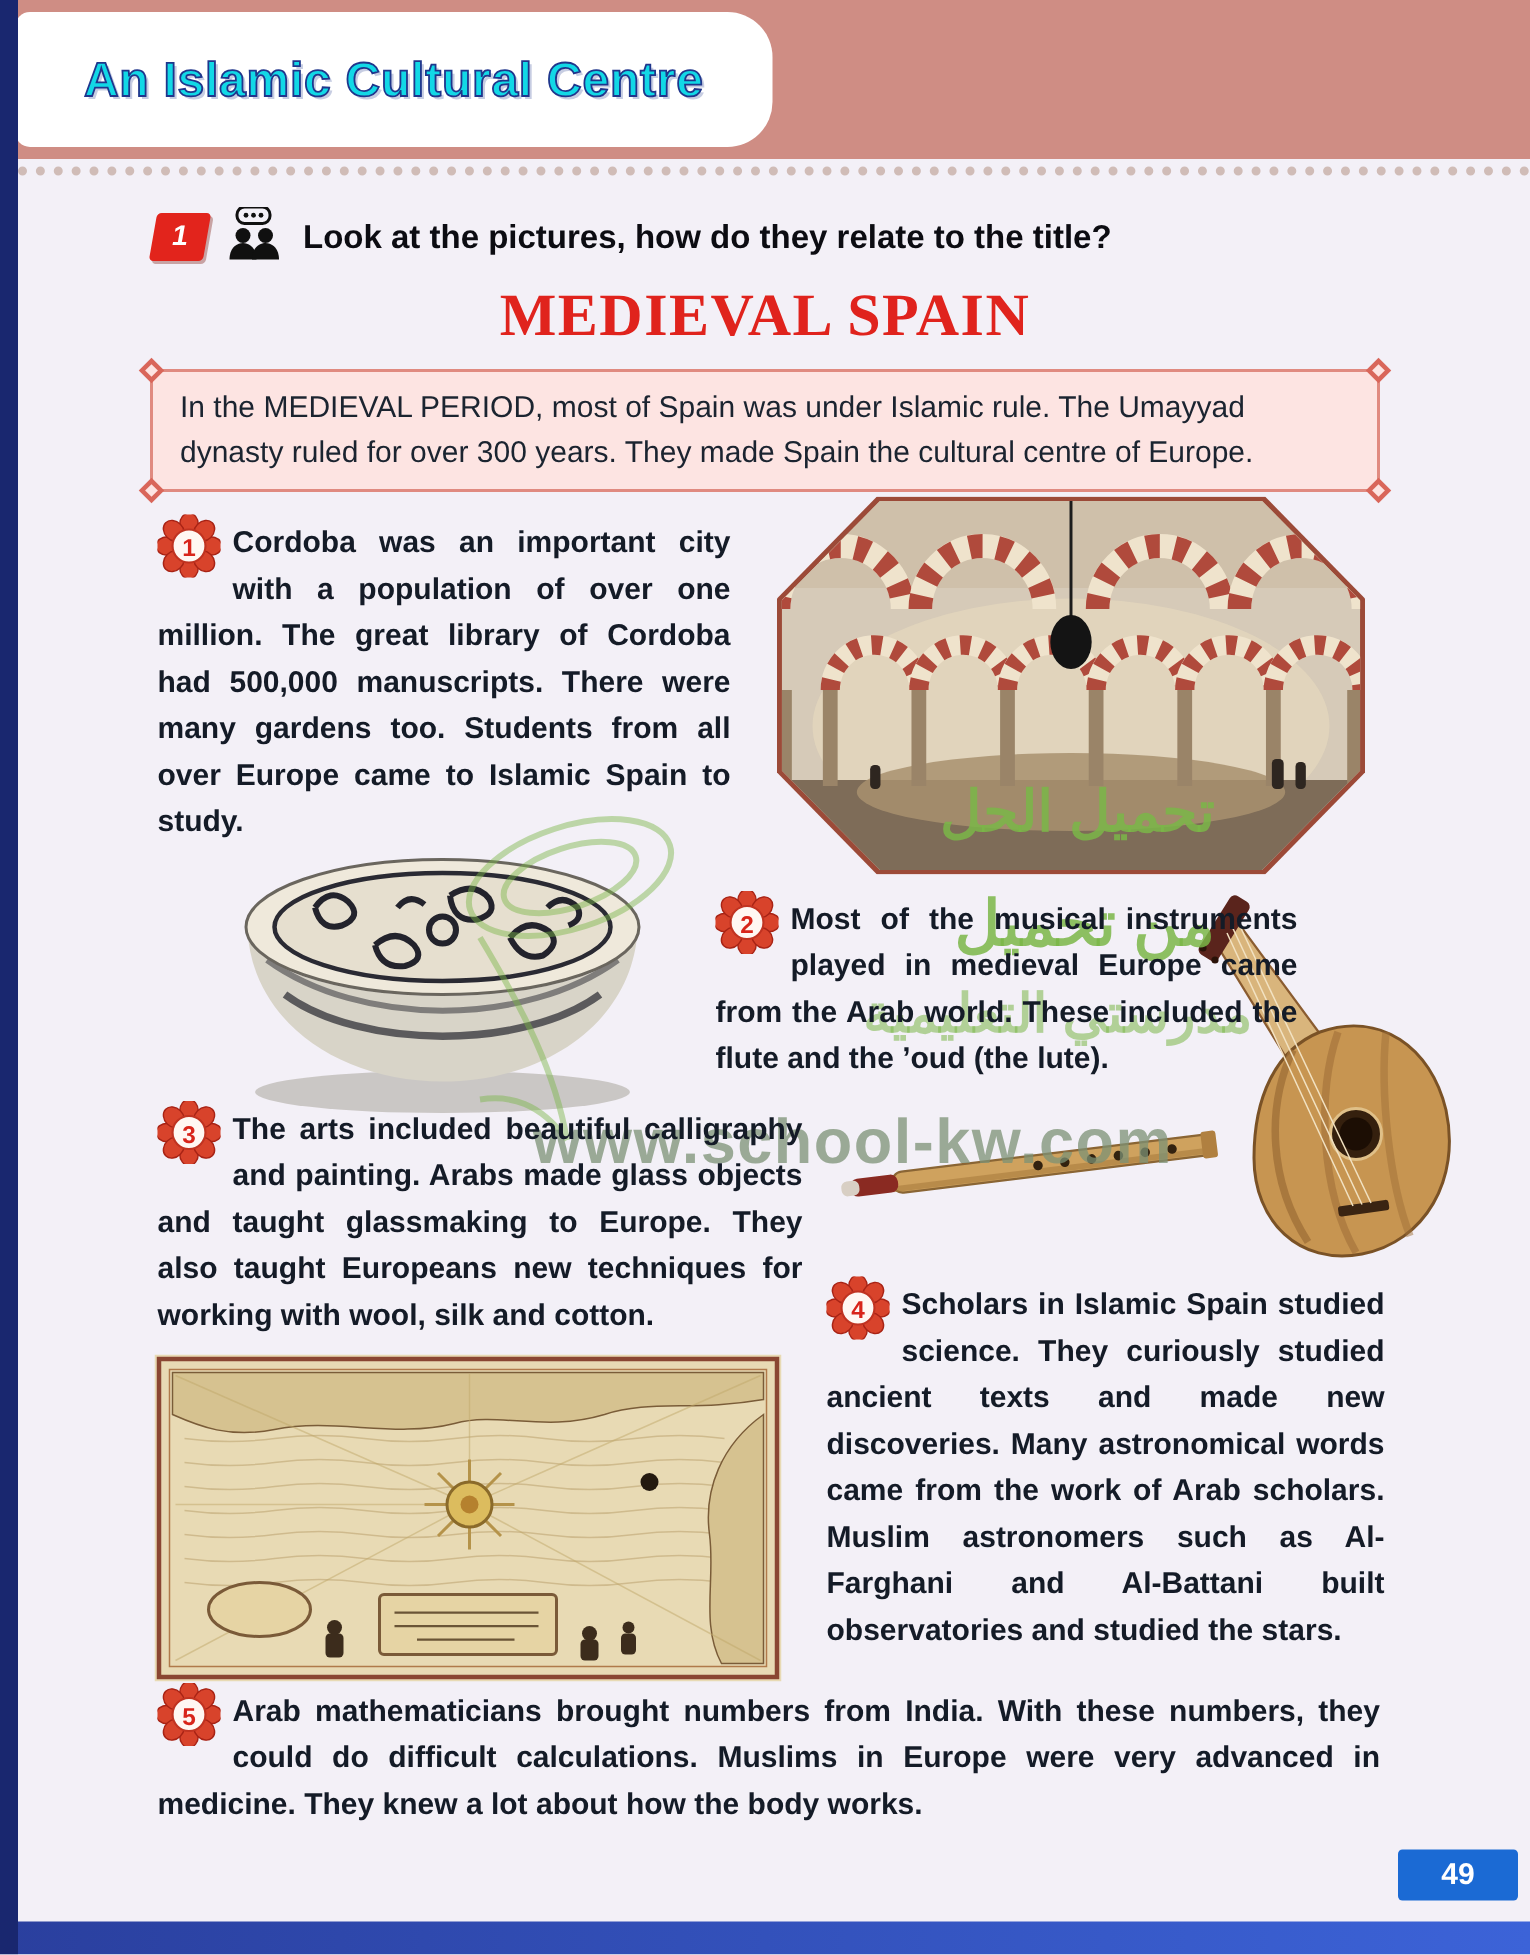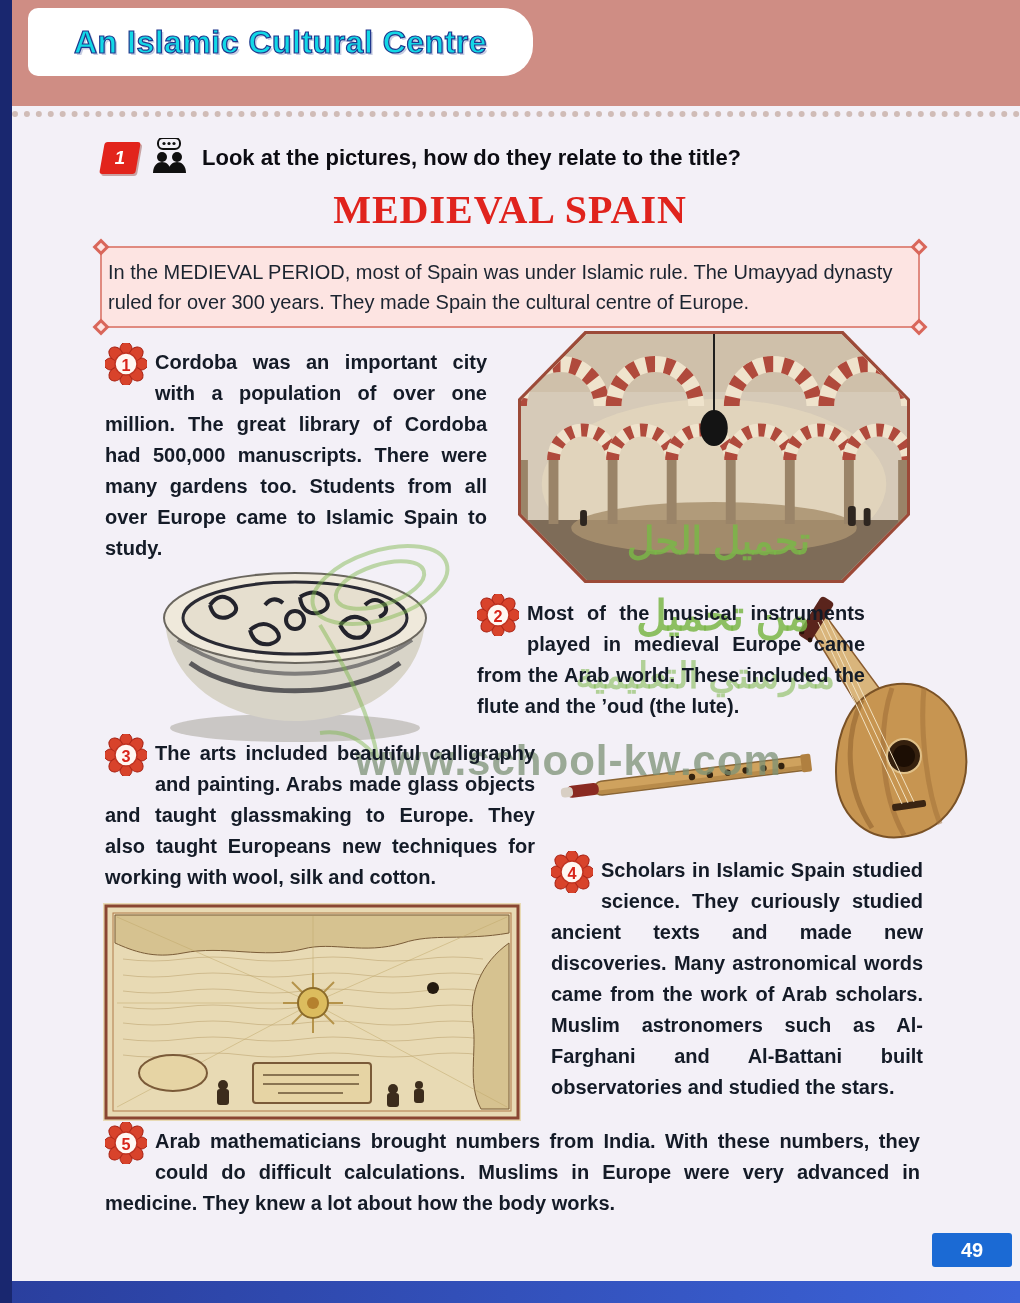--- a/index.html
+++ b/index.html
@@ -1,21 +1,21 @@
 <!DOCTYPE html>
 <html><head>
 <meta charset="utf-8">
 <style>
   html,body{margin:0;padding:0;background:#dcd8e0;}
   #page{position:relative;width:1020px;height:1303px;margin:0 auto;background:#f3f0f7;
         overflow:hidden;font-family:"Liberation Sans",sans-serif;}
 
   
   .salmon-band{position:absolute;left:0;top:0;width:1020px;height:106px;background:#cf8d84;}
-  .white-bar{position:absolute;left:28px;top:8px;width:505px;height:68px;background:#ffffff;
+  .white-bar{position:absolute;left:10px;top:8px;width:505px;height:90px;background:#ffffff;
              border-radius:10px 30px 30px 10px;display:flex;align-items:center;justify-content:center;}
   .unit-title{font-size:32px;font-weight:700;letter-spacing:.5px;color:#12d8e6;
               -webkit-text-stroke:1.2px #20368c;text-shadow:2px 2px 0 rgba(32,54,140,.25);}
   .reading{position:absolute;left:560px;top:22px;width:390px;text-align:center;
            font-family:"DejaVu Serif",serif;font-style:italic;font-weight:700;
            font-size:48px;color:#26262a;}
   .dots{position:absolute;left:12px;right:0;top:111px;border-top:6px dotted #d0bcb7;}
 
   
   .left-stripe{position:absolute;left:0;top:0;bottom:0;width:12px;background:#19276f;z-index:6;}
@@ -31,21 +31,21 @@
             color:#fff;font-weight:700;font-size:19px;display:flex;align-items:center;justify-content:center;
             box-shadow:2px 2px 0 rgba(120,20,10,.35);}
   .act-instruction{font-size:22px;font-weight:700;color:#0c0c12;}
 
   
   .lesson-title{position:absolute;left:60px;top:186px;width:900px;text-align:center;z-index:3;
                 font-family:"Liberation Serif",serif;font-weight:700;font-size:40px;
                 letter-spacing:1px;color:#e0231d;}
   .intro-box{position:absolute;left:100px;top:246px;width:820px;min-height:72px;box-sizing:border-box;
              background:#fde4e2;border:2px solid #e08a80;border-radius:2px;z-index:3;
-             padding:9px 6px;font-size:20px;line-height:30px;color:#1b2430;}
+             padding:9px 18px;font-size:20px;line-height:30px;color:#1b2430;}
   .corner{position:absolute;width:12px;height:12px;background:#d9665a;transform:rotate(45deg);}
   .corner::after{content:"";position:absolute;inset:3px;background:#fde4e2;}
   .c-tl{left:-7px;top:-7px;}.c-tr{right:-7px;top:-7px;}
   .c-bl{left:-7px;bottom:-7px;}.c-br{right:-7px;bottom:-7px;}
 
   
   .para{position:absolute;z-index:3;font-weight:700;font-size:20px;line-height:31px;
         color:#141b27;text-align:justify;}
   .p1{left:105px;top:347px;width:382px;}
   .p2{left:477px;top:598px;width:388px;}

